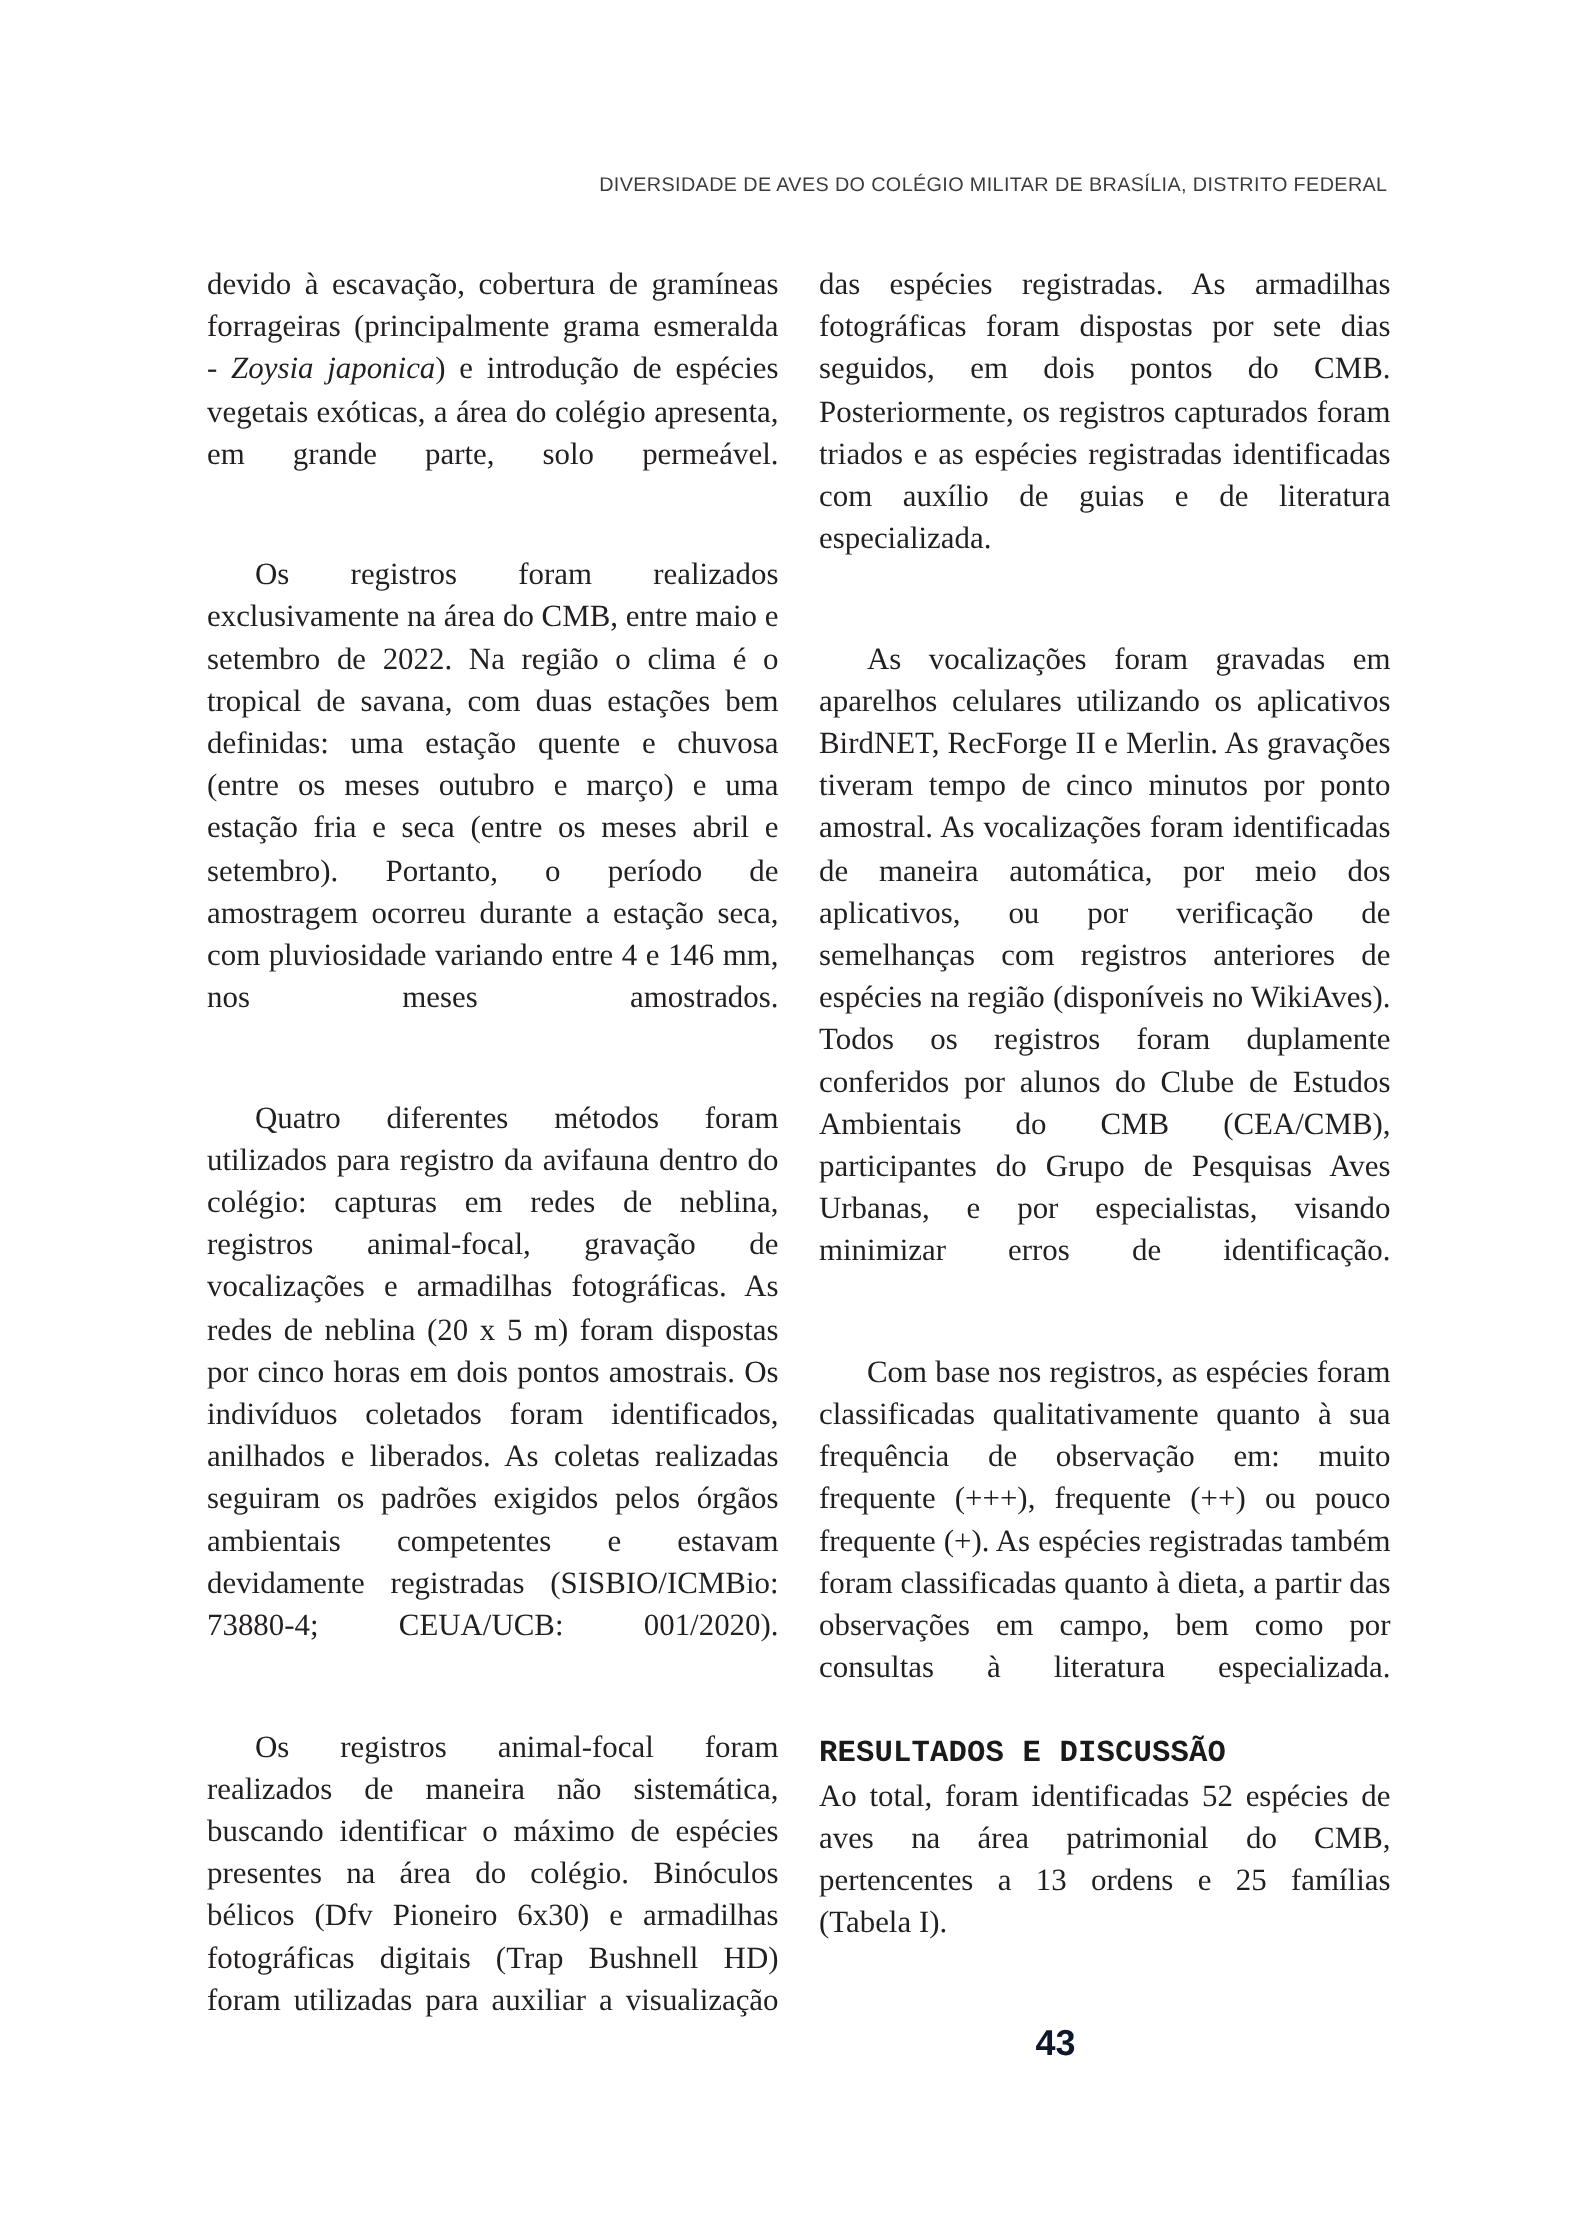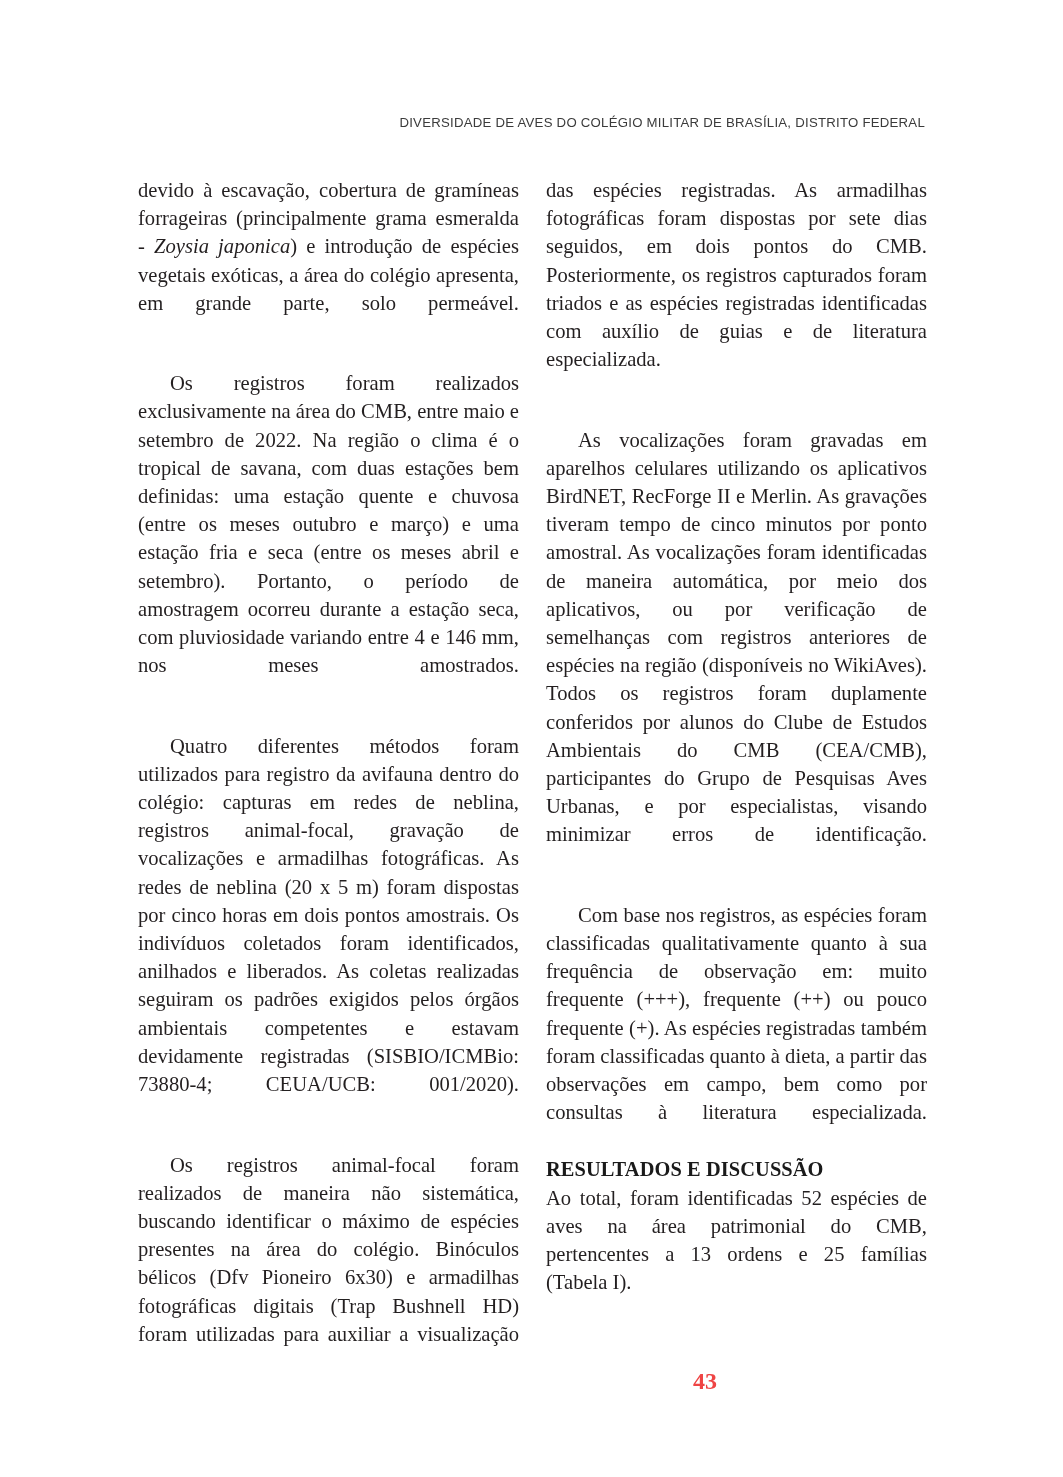--- a/index.html
+++ b/index.html
@@ -60,34 +60,34 @@
     text-indent: 32px;
     margin-top: 24px;
   }
   .sec-head {
     margin: 0;
     font-size: 20.4px;
     line-height: 29px;
     font-weight: bold;
     letter-spacing: 0.1px;
     color: #1a1a1a;
-    font-family: Liberation Serif, serif;
+    font-family: Liberation Mono, monospace;
     text-align: left;
   }
   .italic {
     font-style: italic;
   }
   .folio {
     position: absolute;
     right: 137px;
-    bottom: 82px;
+    bottom: 100px;
     font-size: 24px;
     font-weight: bold;
-    color: #ef4444;
-    font-family: Liberation Serif, serif;
+    color: #0f172a;
+    font-family: Liberation Sans, sans-serif;
   }
   
   .jfull {
     text-align: justify;
   }
   .jfull::after {
     content: "";
     display: inline-block;
     width: 100%;
   }

